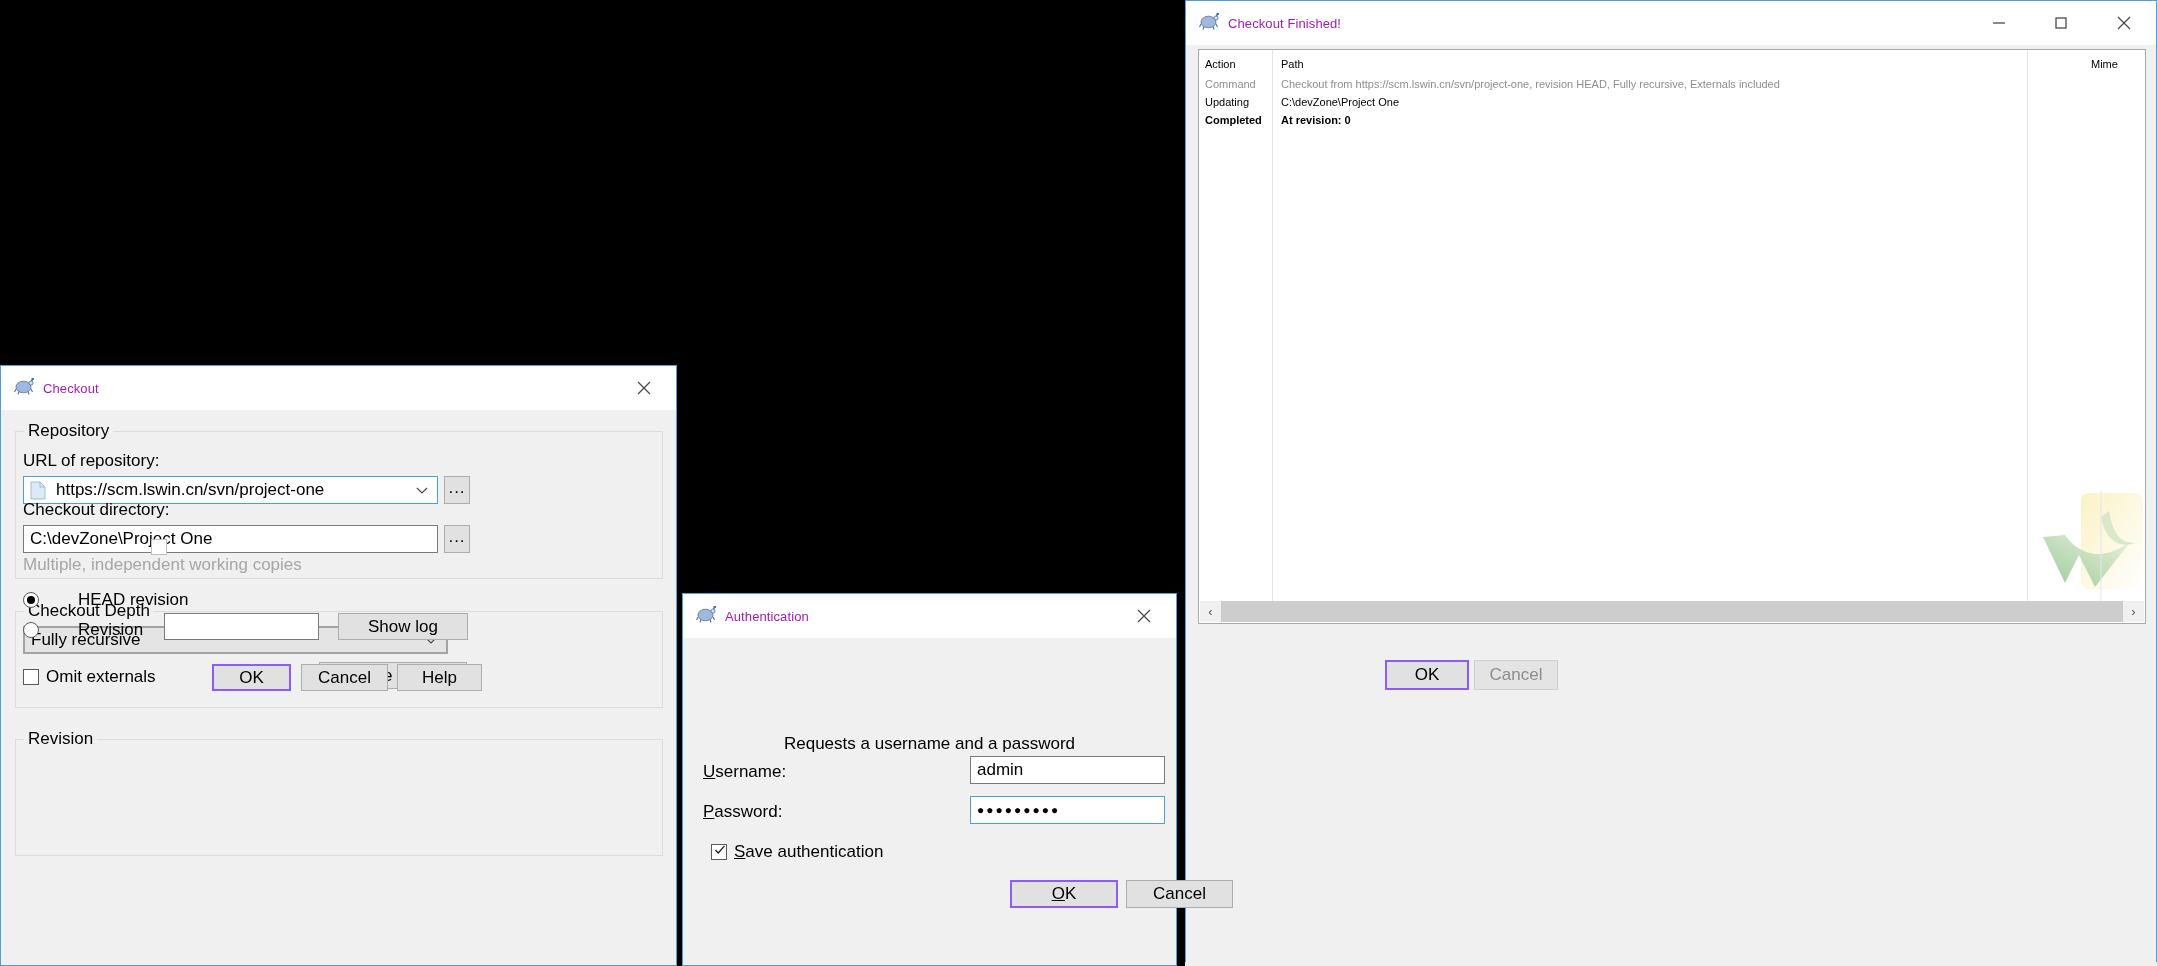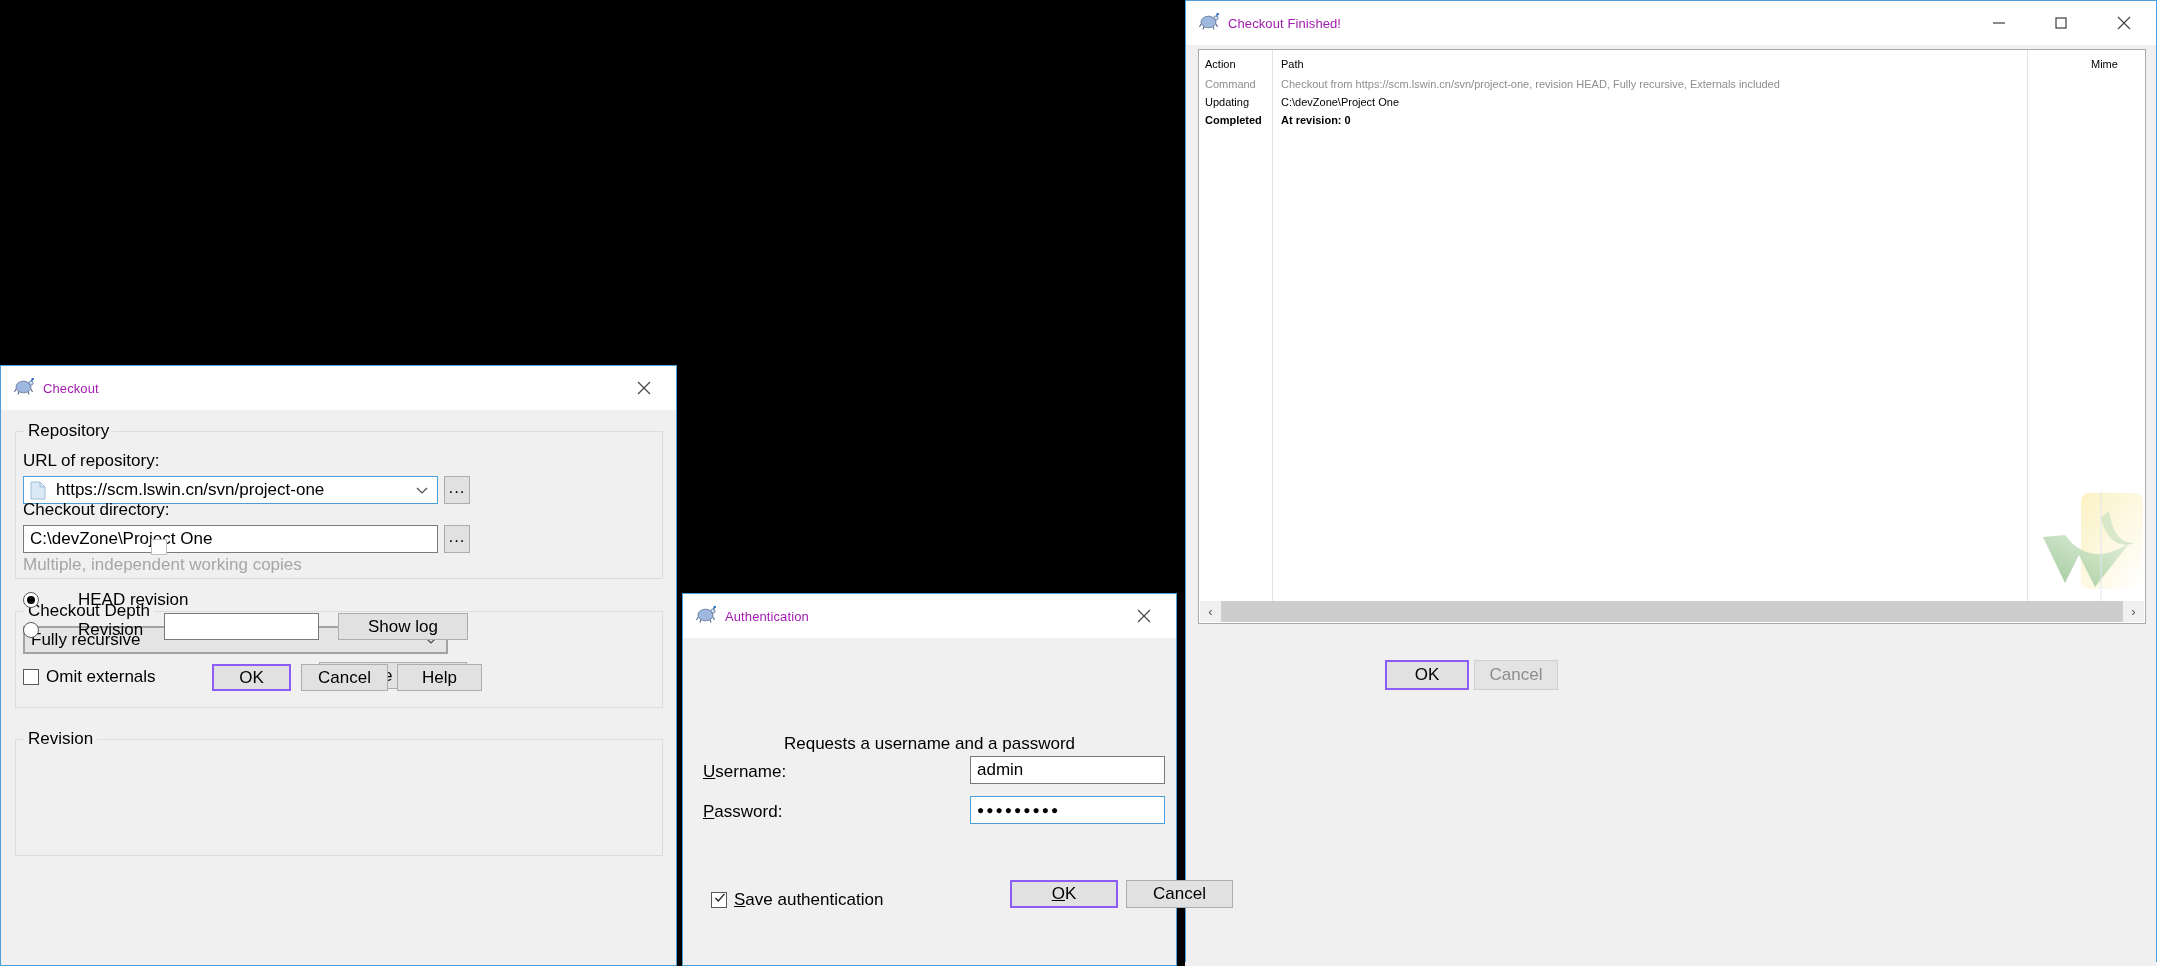--- a/index.html
+++ b/index.html
@@ -377,21 +377,21 @@
       <span>admin</span>
     </div>
 
     <div class="lbl" style="left:20px; top:208px;">
       <span class="u">P</span><span>assword:</span>
     </div>
     <div class="txtbox focused" style="left:287px; top:202px; width:195px; height:28px;">
       <span style="font-size:12px; letter-spacing:2px;">●●●●●●●●●</span>
     </div>
 
-    <div class="chk" style="left:28px; top:248px;margin-top:48px;">
+    <div class="chk" style="left:28px; top:248px;">
       <span class="box">
         <svg class="tick" viewBox="0 0 12 12">
           <path d="M1.5 6 L4.3 9 L10.5 1.8" fill="none" stroke="#1f1f1f" stroke-width="1.3"></path>
         </svg>
       </span>
       <span><span class="u">S</span>ave authentication</span>
     </div>
 
     <div class="btn default" style="left:327px; top:286px; width:108px; height:28px;">
         <span class="u">O</span>

